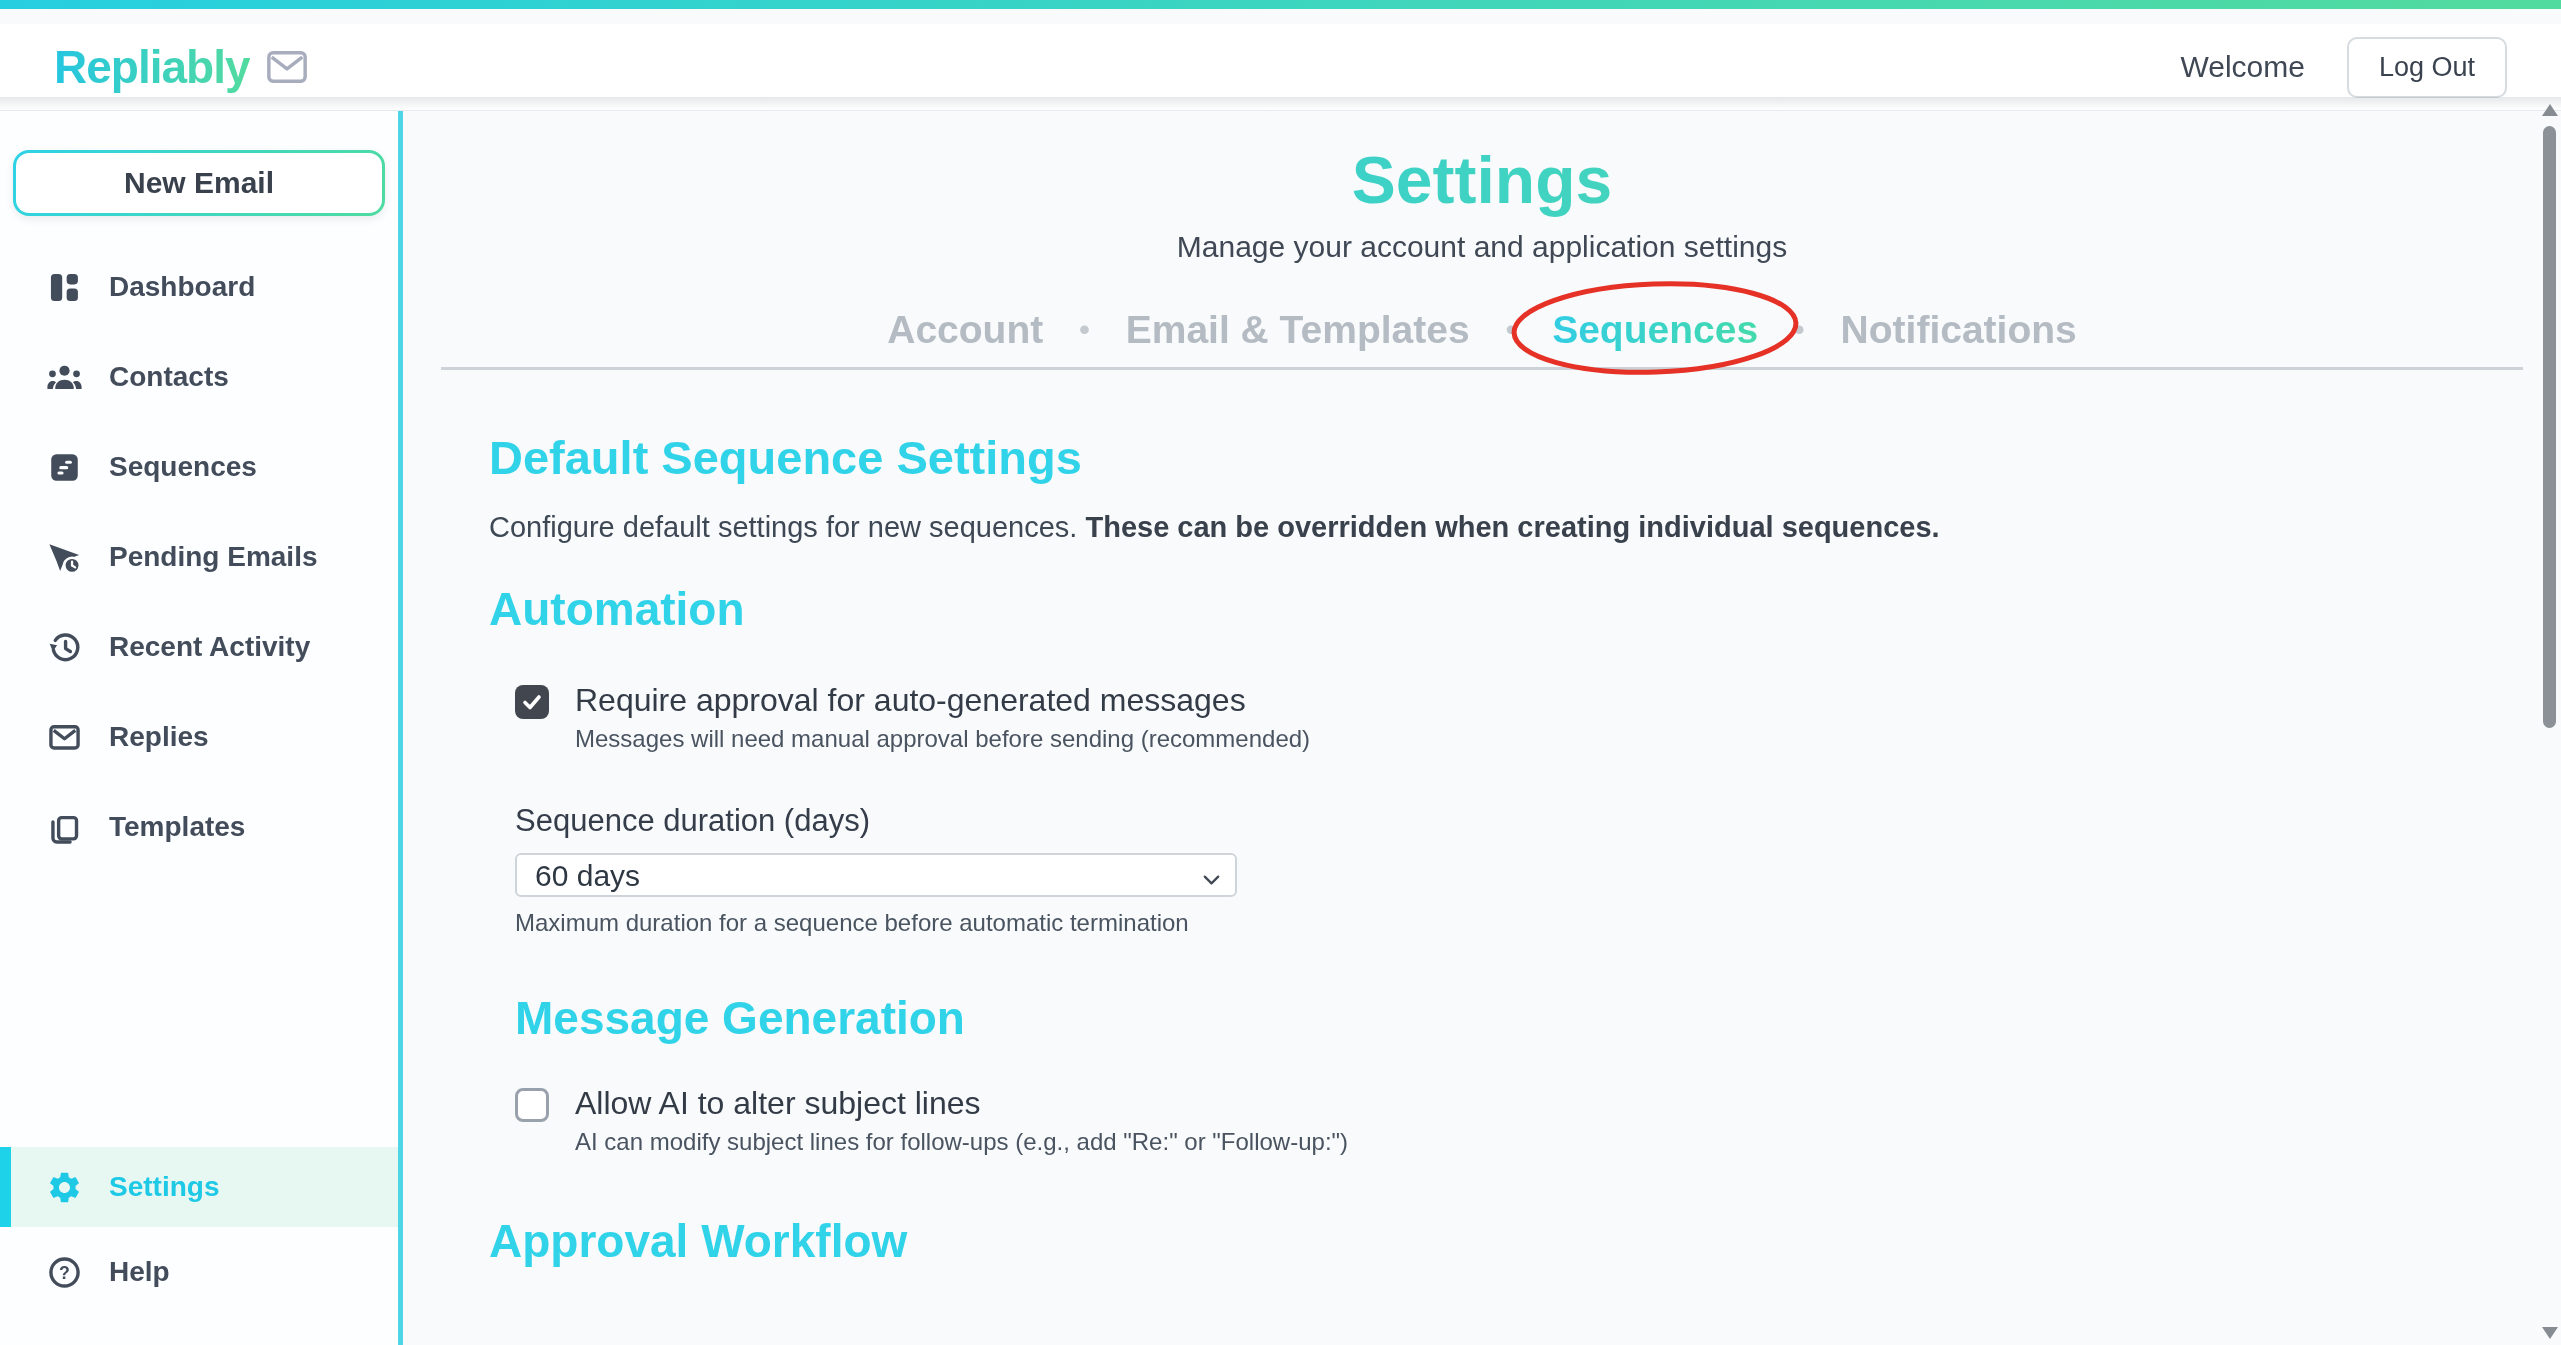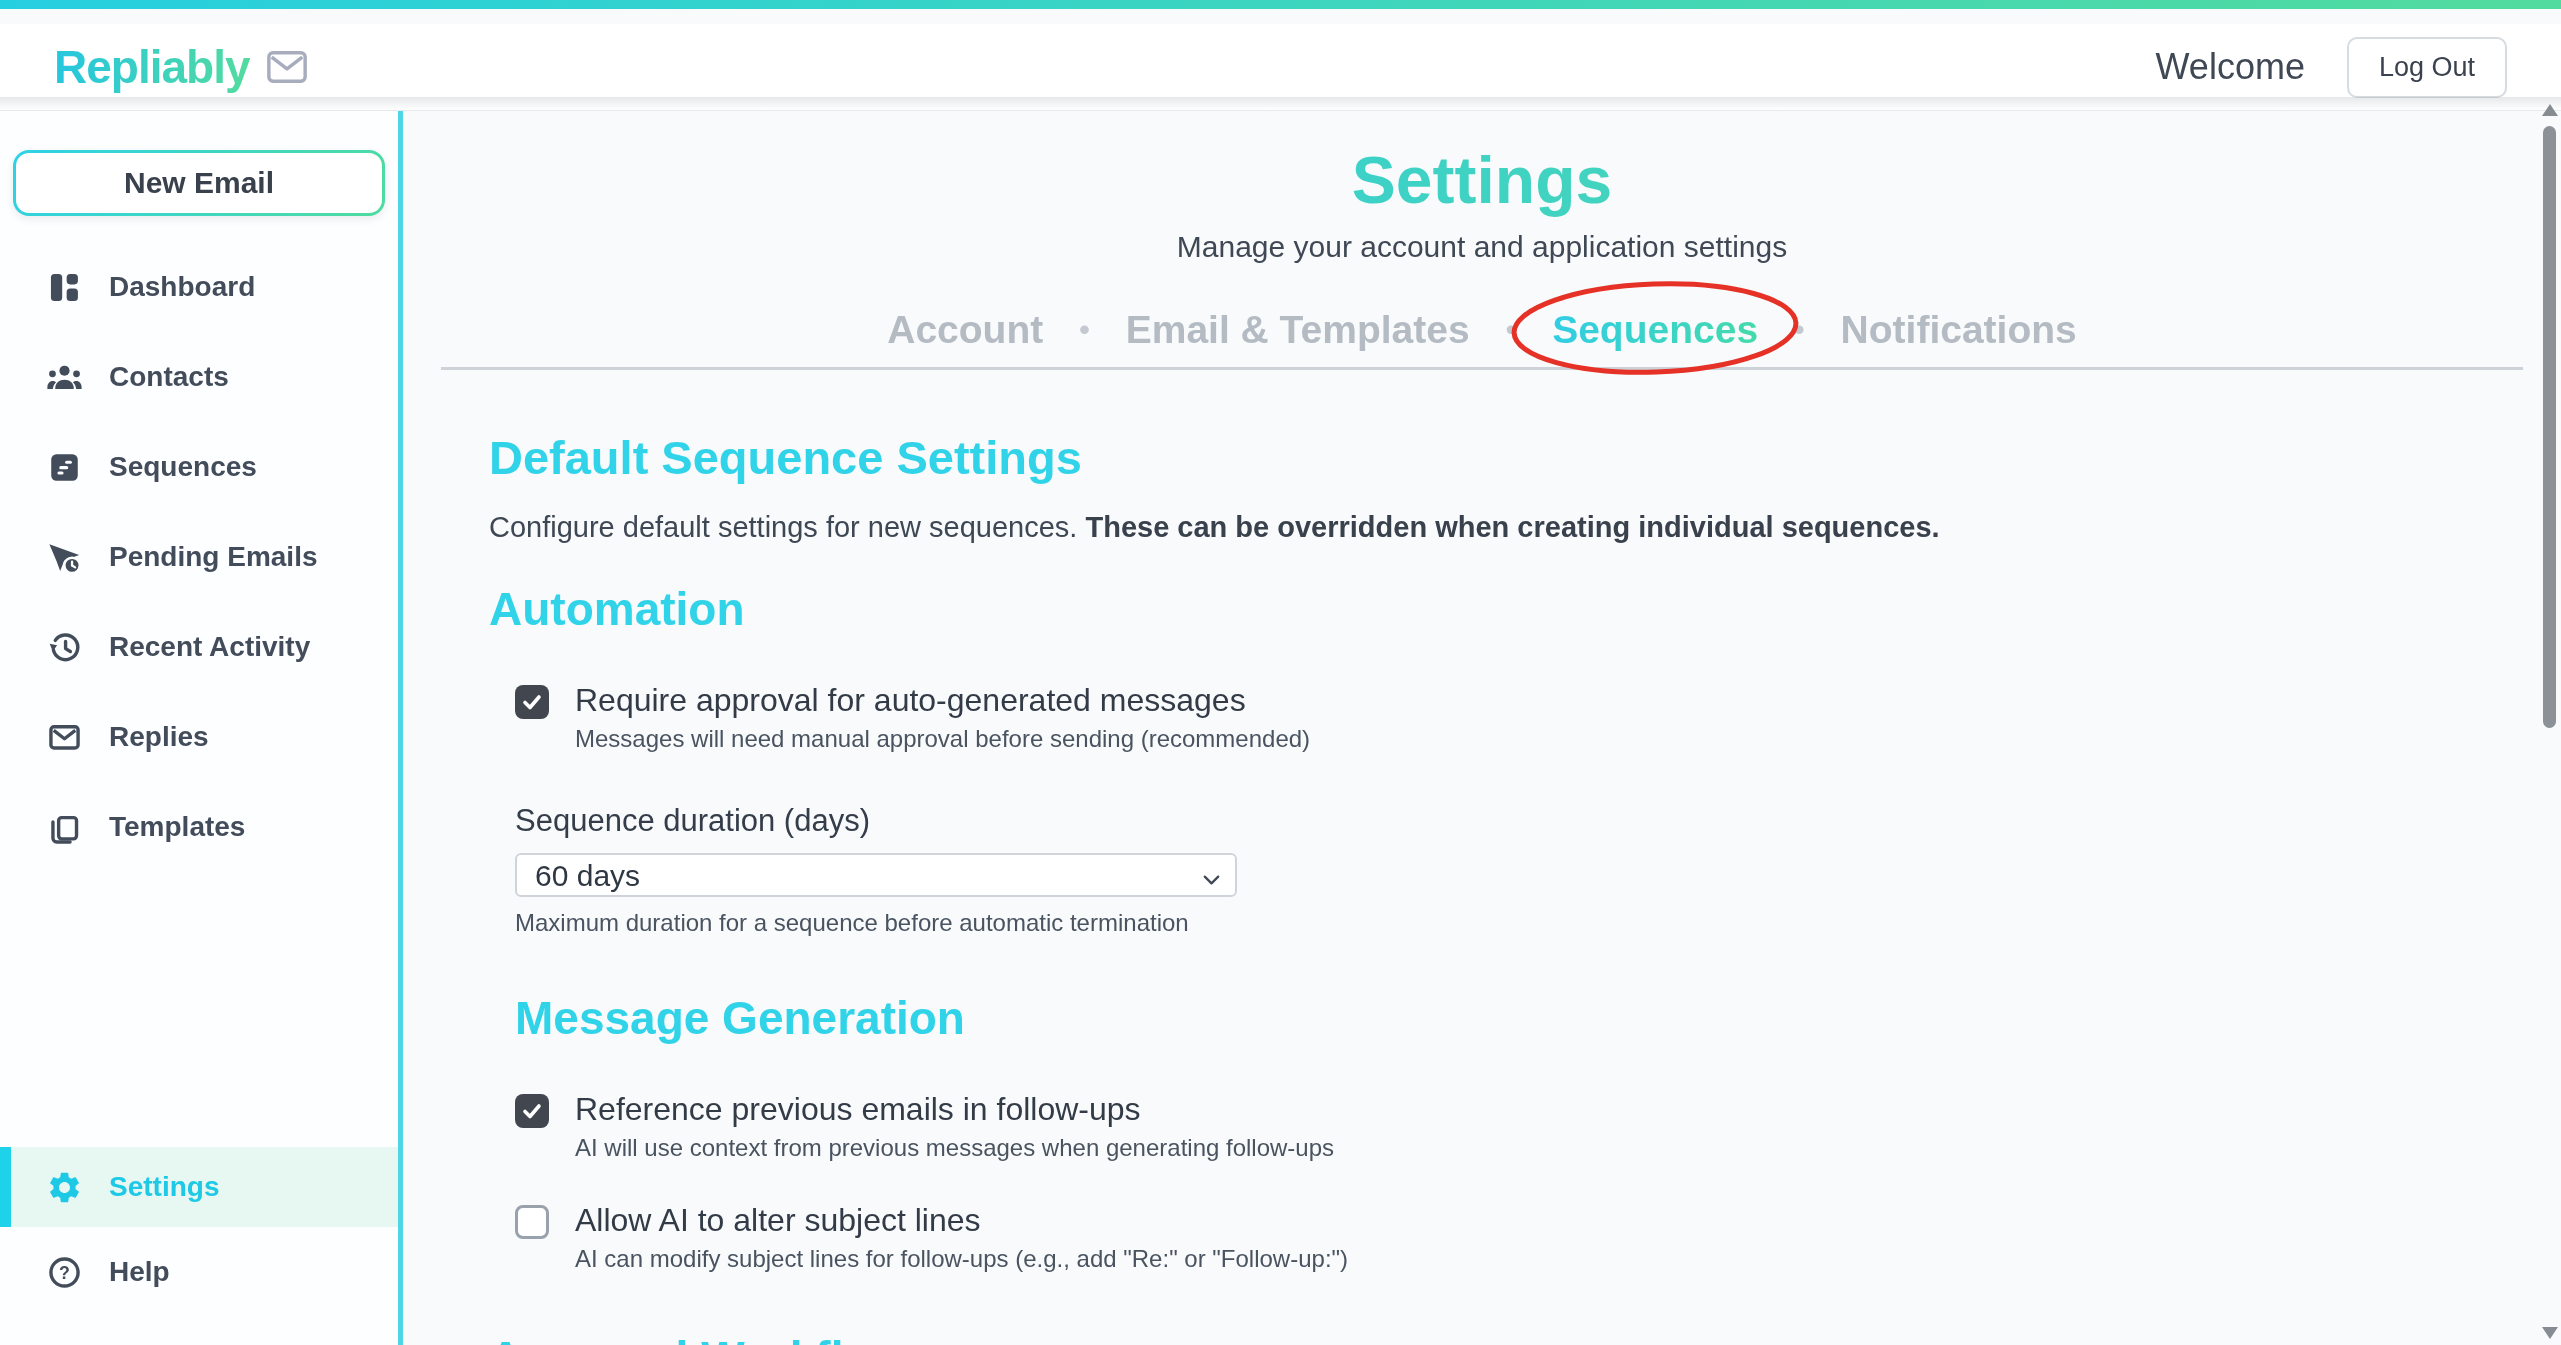--- a/index.html
+++ b/index.html
@@ -15,21 +15,21 @@
 
   
   .header { position:absolute; top:24px; left:0; width:100%; height:87px;
     background:#ffffff; display:flex; align-items:center; justify-content:space-between;
     padding:0 54px; border-bottom:1px solid #e7eaed; z-index:30; }
   .brand { display:flex; align-items:center; gap:14px; }
   .logo-text { font-size:46px; font-weight:bold; letter-spacing:-1px;
     background:linear-gradient(90deg,#25c6e0,#53db9f);
     -webkit-background-clip:text; background-clip:text; color:transparent; }
   .header-right { display:flex; align-items:center; gap:42px; }
-  .welcome { font-size:36px; color:#3f4854; }
+  .welcome { font-size:30px; color:#3f4854; }
   .logout-btn { font-size:27px; color:#39424e; background:#fff; border:2px solid #d6dbe0;
     border-radius:10px; padding:13px 30px; cursor:pointer; font-family:inherit; }
   .header-shadow { position:absolute; top:97px; left:0; width:100%; height:13px; z-index:40;
     background:linear-gradient(rgba(100,110,120,.16),rgba(100,110,120,0)); pointer-events:none; }
 
   
   .sidebar { position:absolute; top:96px; left:0; bottom:0; width:403px;
     background:#fdfeff; border-right:5px solid #4fd6e6; display:flex; flex-direction:column; }
   .new-email-btn { margin:54px 13px 0 13px; height:66px; border-radius:16px;
     border:3px solid transparent; cursor:pointer;
@@ -270,31 +270,20 @@
             <svg width="23" height="23" viewBox="0 0 24 24" fill="none">
               <path d="M5 9 L12 16 L19 9" stroke="#3f4854" stroke-width="2.4" stroke-linecap="round" stroke-linejoin="round"></path>
             </svg>
           </span>
         </div>
         <div class="field-help">Maximum duration for a sequence before automatic termination</div>
       </div>
 
       <div class="h-md" style="margin-top:54px;">Message Generation</div>
 
-      <div class="cb-row">
-        <span class="cb checked">
-          <svg viewBox="0 0 24 24" width="24" height="24">
-            <path d="M5 12.5 L10 17.5 L19 7" stroke="#ffffff" stroke-width="3.6" fill="none" stroke-linecap="round" stroke-linejoin="round"></path>
-          </svg>
-        </span>
-        <span>
-          <div class="cb-label">Reference previous emails in follow-ups</div>
-          <div class="cb-help">AI will use context from previous messages when generating follow-ups</div>
-        </span>
-      </div>
 
       <div class="cb-row" style="margin-top:40px;">
         <span class="cb unchecked"></span>
         <span>
           <div class="cb-label">Allow AI to alter subject lines</div>
           <div class="cb-help">AI can modify subject lines for follow-ups (e.g., add "Re:" or "Follow-up:")</div>
         </span>
       </div>
     </div>
 

